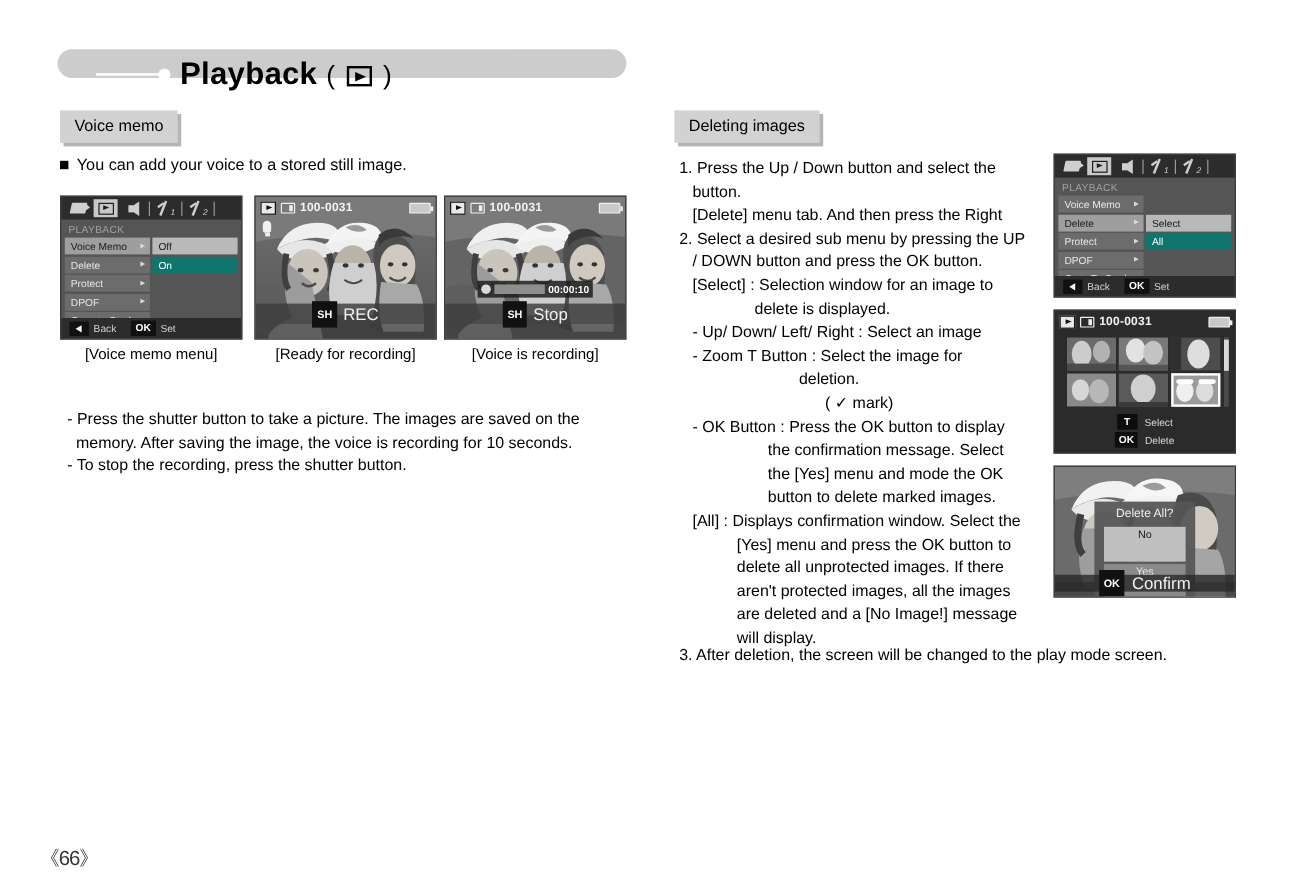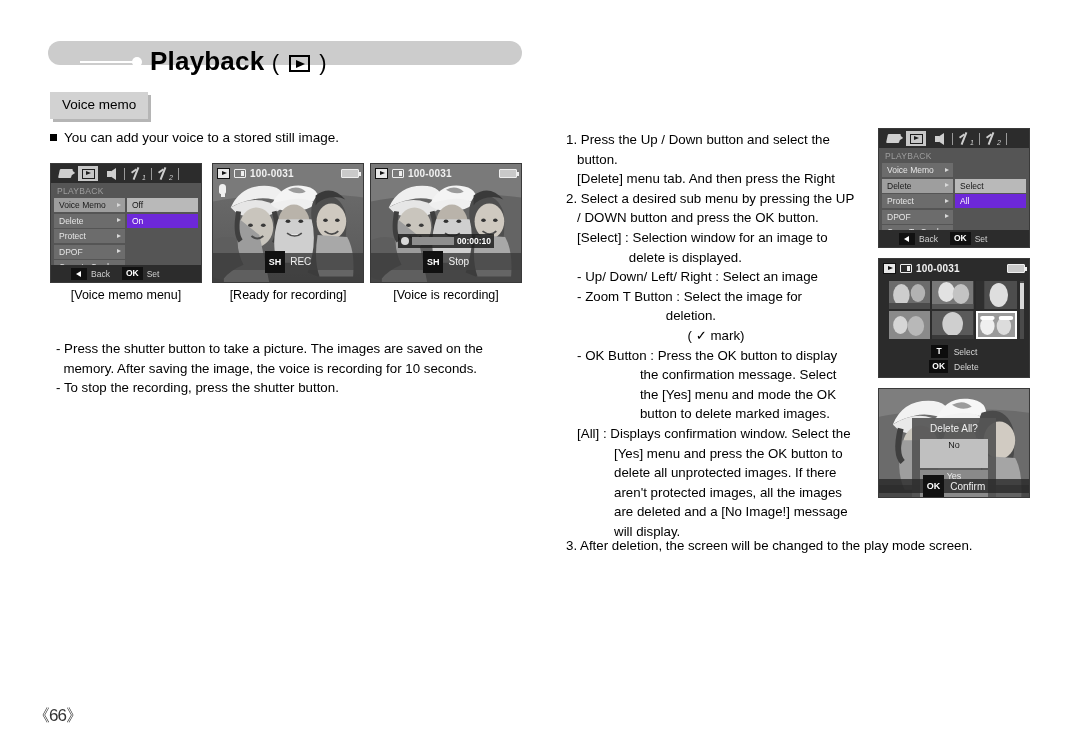--- a/index.html
+++ b/index.html
@@ -184,26 +184,26 @@
     border-bottom: 2.5px solid transparent;
   }
   .menu-item.hl { background: #9e9e9e; color: #1a1a1a; }
   .sub-item {
     height: 14px; margin: 0 3px 1.5px 1px;
     background: #6c6c6c; color: #e6e6e6;
     font-size: 8.5px; line-height: 14px; padding-left: 5px;
     display: flex; align-items: center;
   }
   .sub-item.hl { background: #b9b9b9; color: #161616; }
-  .sub-item.on { background: #6d28d9; color: #ffffff; }
+  .sub-item.on { background: #0f766e; color: #ffffff; }
   .menu-bottom {
     position: absolute; left: 0; right: 0; bottom: 0;
     height: 17px; background: #2c2c2c;
     display: flex; align-items: center; gap: 4px;
-    padding-left: 20px;
+    padding-left: 7px;
   }
   .btn-chip {
     background: #111; color: #fff; font-size: 8.5px;
     padding: 1px 4px; line-height: 11px; font-weight: bold;
   }
   .btn-chip.leftarrow {
     width: 16px; height: 12px; position: relative; display: inline-block; padding: 0;
   }
   .btn-chip.leftarrow::after {
     content:""; position:absolute; left:5px; top:3px;
@@ -250,21 +250,21 @@
   .photo-img { position: absolute; inset: 0; }
   .shrec-bar {
     position: absolute; left: 0; right: 0; bottom: 12px; height: 17px;
     background: rgba(60,60,60,.82);
     display: flex; align-items: center; justify-content: center; gap: 5px; z-index: 6;
   }
   .sh-chip {
     background: #111; color: #fff; font-size: 9px; font-weight: bold;
     padding: 5px 4px; line-height: 12px;
   }
-  .shrec-label { color: #f0f0f0; font-size: 10px; }
+  .shrec-label { color: #f0f0f0; font-size: 14px; }
   .bottom-strip {
     position: absolute; left: 0; right: 0; bottom: 0; height: 12px;
     background: rgba(45,45,45,.55); z-index: 4;
   }
   .rec-meter {
     position: absolute; left: 18%; right: 18%; bottom: 34px; height: 14px;
     background: rgba(30,30,30,.85); display: flex; align-items: center; gap: 3px;
     padding: 0 3px; z-index: 6;
   }
   .rec-dot { width: 8px; height: 8px; border-radius: 50%; background: #d8d8d8; flex: none;}
@@ -326,20 +326,21 @@
     <div class="banner-dot"></div>
     <div class="banner-title">
       <span>Playback</span>
       <span class="banner-paren">(</span>
       <span class="play-glyph"></span>
       <span class="banner-paren">)</span>
     </div>
   </div>
 
   <div class="sect-tab" id="tab-voice">Voice memo</div>
+  <div class="sect-tab" id="tab-delete">Deleting images</div>
 
   <div class="bullet-line">
     <span class="sq-bullet"></span><span>You can add your voice to a stored still image.</span>
   </div>
 
   <div class="lcd menu-screen" style="left:50px; top:163px; width:152px; height:120px;">
     <div class="menu-iconbar">
       <div class="mi">
           <span class="icon-cam"></span>
         </div>

